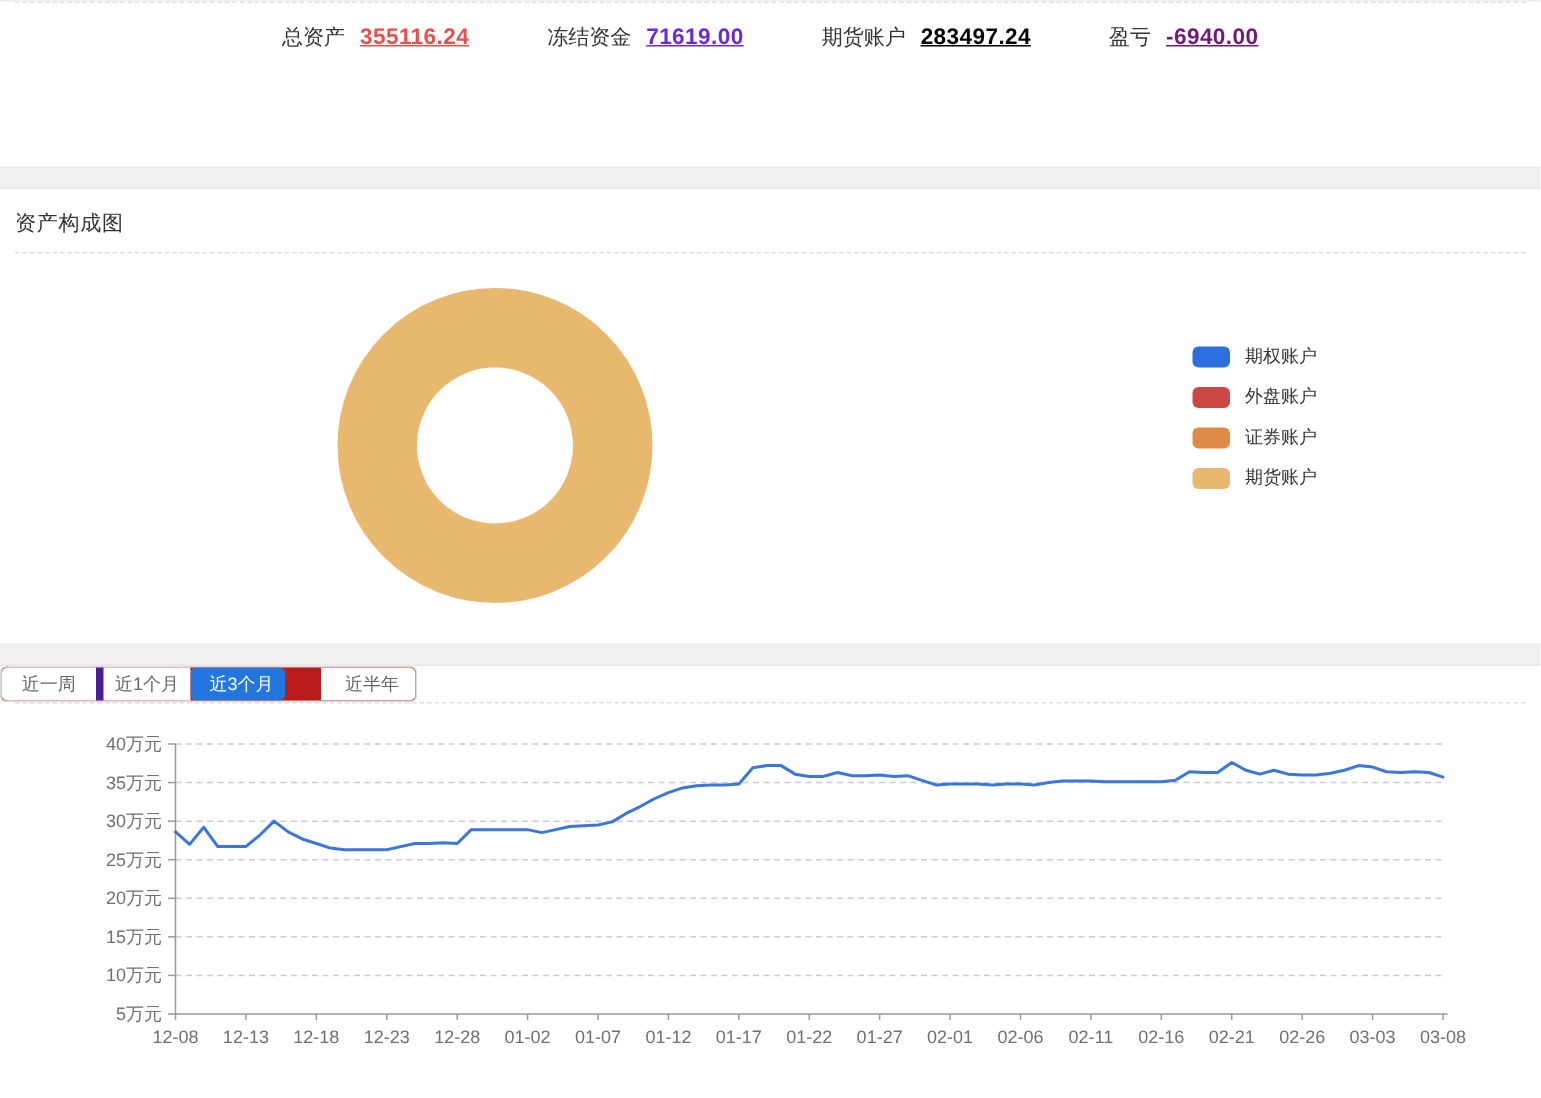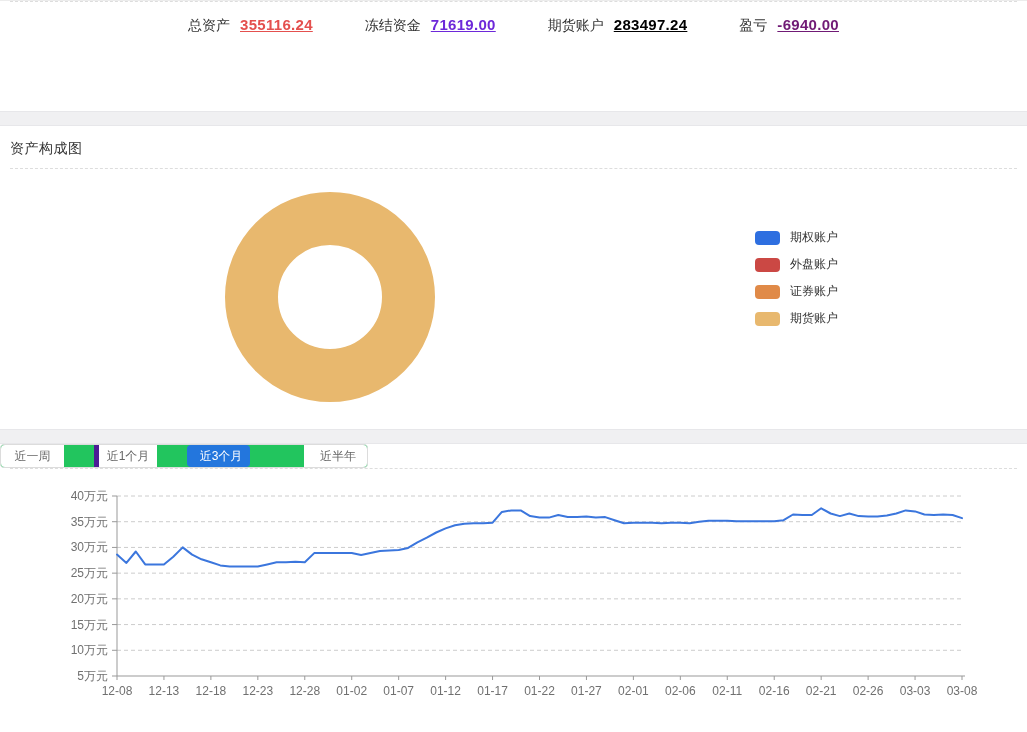--- a/index.html
+++ b/index.html
@@ -15,30 +15,30 @@
   .sec-info{height:110px;box-sizing:border-box;}
   .stats-row{display:flex;justify-content:center;gap:52px;margin-top:14px;align-items:baseline;}
   .stat{display:flex;align-items:baseline;}
   .stat-label{font-size:14px;color:#333;}
   .stat-value{font-size:15px;font-weight:bold;color:#e4504e;margin-left:10px;letter-spacing:.3px;text-decoration:underline;}
 
   
   .sec-pie{height:303px;box-sizing:border-box;}
   .donut{position:absolute;left:225px;top:66px;width:104px;height:104px;
          border:53px solid #e8b86e;border-radius:50%;}
-  .legend{position:absolute;left:755px;top:103px;}
+  .legend{position:absolute;left:795px;top:103px;}
   .legend-item{display:flex;align-items:center;margin-bottom:10px;cursor:pointer;}
   .legend-swatch{width:25px;height:14px;border-radius:4px;background:#ccc;flex:none;}
   .legend-label{font-size:12px;color:#333;margin-left:10px;}
 
   
   .sec-line{height:289px;box-sizing:border-box;}
   .sec3-header{display:flex;align-items:center;justify-content:space-between;padding-right:69px;}
   .sec3-header .panel-title{padding-bottom:6px;}
-  .range-group{display:flex;border:1px solid #dcdcdc;border-radius:4px;background:#22c55e;height:24px;box-sizing:border-box;gap:30px;}
+  .range-group{display:flex;border:1px solid #dcdcdc;border-radius:4px;background:#b91c1c;height:24px;box-sizing:border-box;}
   .range-btn{width:63px;font-size:12px;color:#666;background:#fff;border:none;outline:none;
              border-left:5px solid #4c1d95;cursor:pointer;padding:0;line-height:22px;
              font-family:inherit;}
   .range-btn:first-child{border-left:none;border-radius:4px 0 0 4px;}
   .range-btn:last-child{border-radius:0 4px 4px 0;}
   .range-btn.active{background:#2376dd;color:#fff;border-radius:4px;border-left-color:transparent;}
   .range-btn.active + .range-btn{border-left-color:transparent;margin-left:24px;}
   #line-chart{display:block;}
 </style>
 </head>

